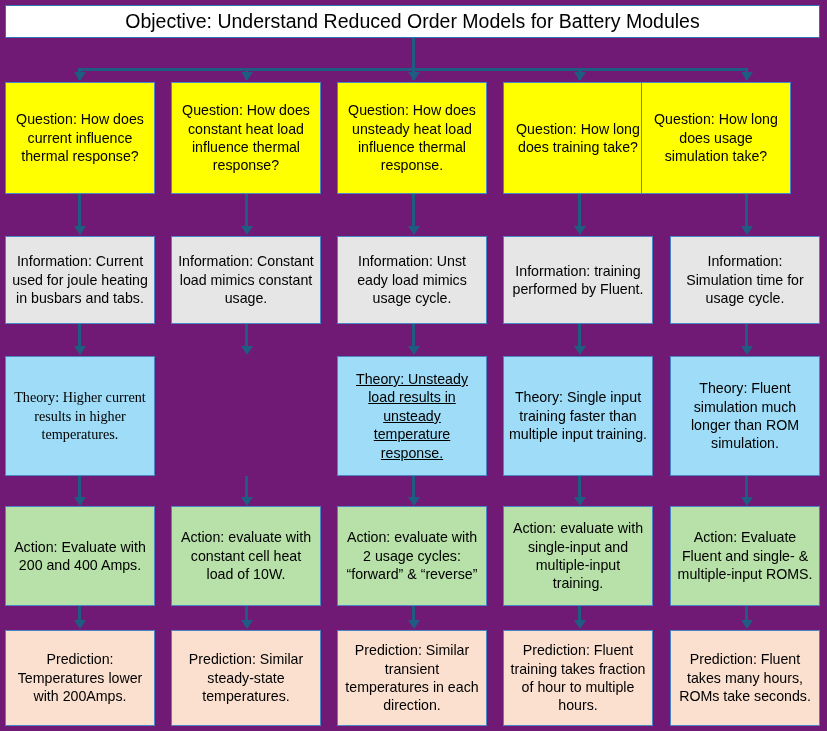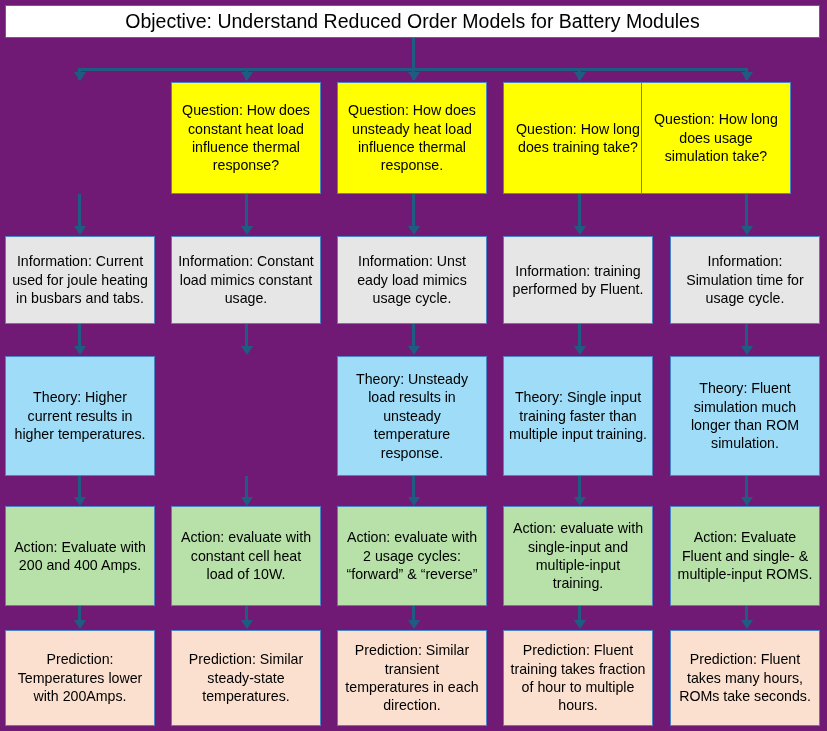--- a/index.html
+++ b/index.html
@@ -104,20 +104,23 @@
 
   <div class="conn conn-v" style="left:412px; top:68px; height:12px;"></div>
   <div class="arrowhead" style="left:407.5px; top:72px;"></div>
 
   <div class="conn conn-v" style="left:578px; top:68px; height:12px;"></div>
   <div class="arrowhead" style="left:573.5px; top:72px;"></div>
 
   <div class="conn conn-v" style="left:745px; top:68px; height:12px;"></div>
   <div class="arrowhead" style="left:740.5px; top:72px;"></div>
 
+  <div class="node row-question" style="left:5px;   top:82px; width:150px; height:112px;">
+    <span class="node-text">Question: How does current influence thermal response?</span>
+  </div>
   <div class="node row-question" style="left:171px; top:82px; width:150px; height:112px;">
     <span class="node-text">Question: How does constant heat load influence thermal response?</span>
   </div>
   <div class="node row-question" style="left:337px; top:82px; width:150px; height:112px;">
     <span class="node-text">Question: How does unsteady heat load influence thermal response.</span>
   </div>
   <div class="node row-question" style="left:503px; top:82px; width:150px; height:112px;">
     <span class="node-text">Question: How long does training take?</span>
   </div>
   <div class="node row-question" style="left:641px; top:82px; width:150px; height:112px;">
@@ -155,24 +158,24 @@
   <div class="arrowhead" style="left:73.5px; top:346px;"></div>
   <div class="conn conn-v" style="left:245px; top:324px; height:23px;"></div>
   <div class="arrowhead" style="left:240.5px; top:346px;"></div>
   <div class="conn conn-v" style="left:412px; top:324px; height:23px;"></div>
   <div class="arrowhead" style="left:407.5px; top:346px;"></div>
   <div class="conn conn-v" style="left:578px; top:324px; height:23px;"></div>
   <div class="arrowhead" style="left:573.5px; top:346px;"></div>
   <div class="conn conn-v" style="left:745px; top:324px; height:23px;"></div>
   <div class="arrowhead" style="left:740.5px; top:346px;"></div>
 
-  <div class="node row-theory" style="left:5px;   top:356px; width:150px; height:120px;">
+  <div class="node row-theory" style="left:5px;   top:356px; width:150px; height:120px;font-family:Liberation Serif, serif;">
     <span class="node-text">Theory: Higher current results in higher temperatures.</span>
   </div>
-  <div class="node row-theory" style="left:337px; top:356px; width:150px; height:120px;">
+  <div class="node row-theory" style="left:337px; top:356px; width:150px; height:120px;text-decoration:underline;">
     <span class="node-text">Theory: Unsteady load results in unsteady temperature response.</span>
   </div>
   <div class="node row-theory" style="left:503px; top:356px; width:150px; height:120px;">
     <span class="node-text">Theory:  Single input training faster than multiple input training.</span>
   </div>
   <div class="node row-theory" style="left:670px; top:356px; width:150px; height:120px;">
     <span class="node-text">Theory: Fluent simulation much longer than ROM simulation.</span>
   </div>
 
   <div class="conn conn-v" style="left:78px;  top:476px; height:23px;"></div>

